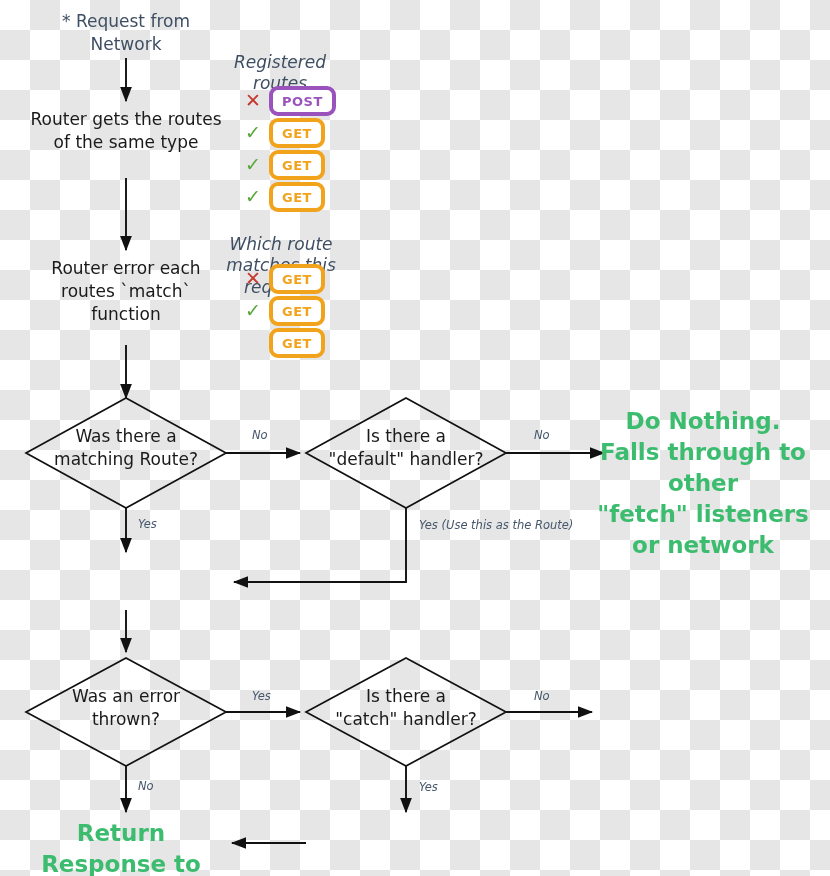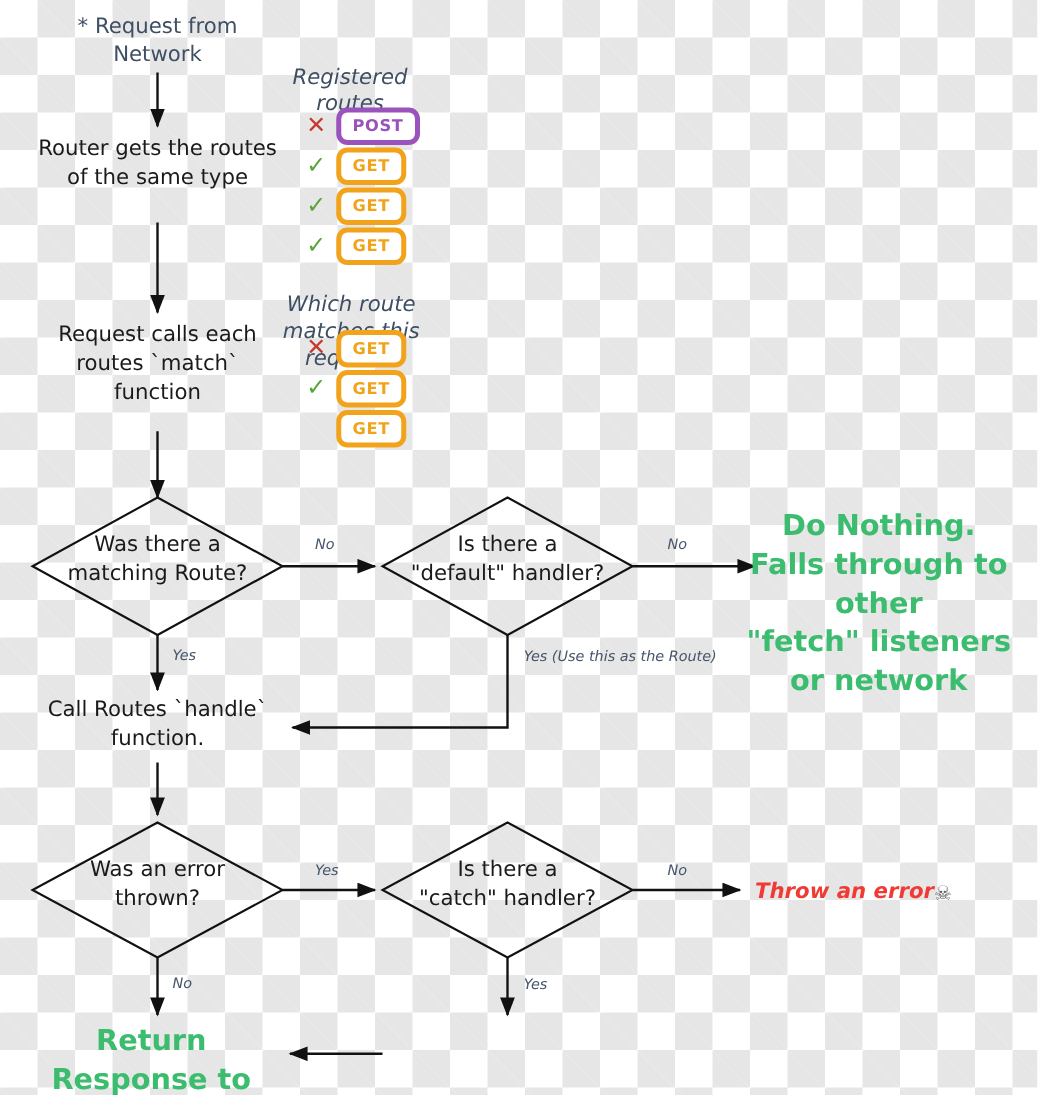--- a/index.html
+++ b/index.html
@@ -175,47 +175,42 @@
       <line x1="306" y1="843" x2="232" y2="843" marker-end="url(#arrow)"></line>
     </g>
   </svg>
 
   <div class="node-text" style="left:26px; top:10px; width:200px; color:#3f4f63;">* Request from
 Network</div>
 
   <div class="node-text" style="left:11px; top:108px; width:230px;">Router gets the routes
 of the same type</div>
 
-  <div class="node-text" style="left:31px; top:257px; width:190px;">Request calls each
+  <div class="node-text" style="left:31px; top:257px; width:190px;">Router error each
 routes `match`
 function</div>
 
   <div class="node-text" style="left:36px; top:425px; width:180px;">Was there a
 matching Route?</div>
 
   <div class="node-text" style="left:316px; top:425px; width:180px;">Is there a
 "default" handler?</div>
 
   <div class="terminal-green" style="left:578px; top:406px; width:250px;">Do Nothing.
 Falls through to other
 "fetch" listeners
 or network</div>
 
-  <div class="node-text" style="left:16px; top:557px; width:220px;">Call Routes `handle`
-function.</div>
 
   <div class="node-text" style="left:36px; top:685px; width:180px;">Was an error
 thrown?</div>
 
   <div class="node-text" style="left:316px; top:685px; width:180px;">Is there a
 "catch" handler?</div>
 
-  <div class="terminal-red" style="left:604px; top:702px;">
-    <span>Throw an error</span><span class="skull">☠</span>
-  </div>
 
 
   <div class="terminal-green" style="left:11px; top:818px; width:220px;">Return Response to
 the browser</div>
 
   <div class="edge-label" style="left:252px; top:428px;">No</div>
 
   <div class="edge-label" style="left:138px; top:517px;">Yes</div>
 
   <div class="edge-label" style="left:534px; top:428px;">No</div>

